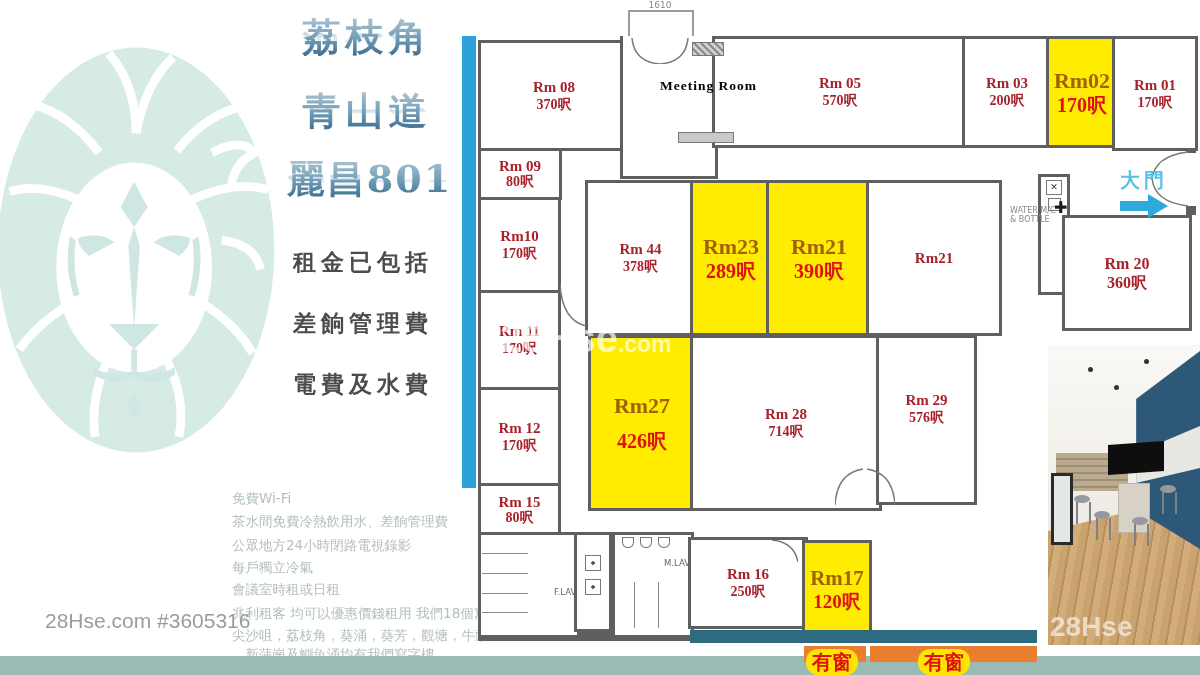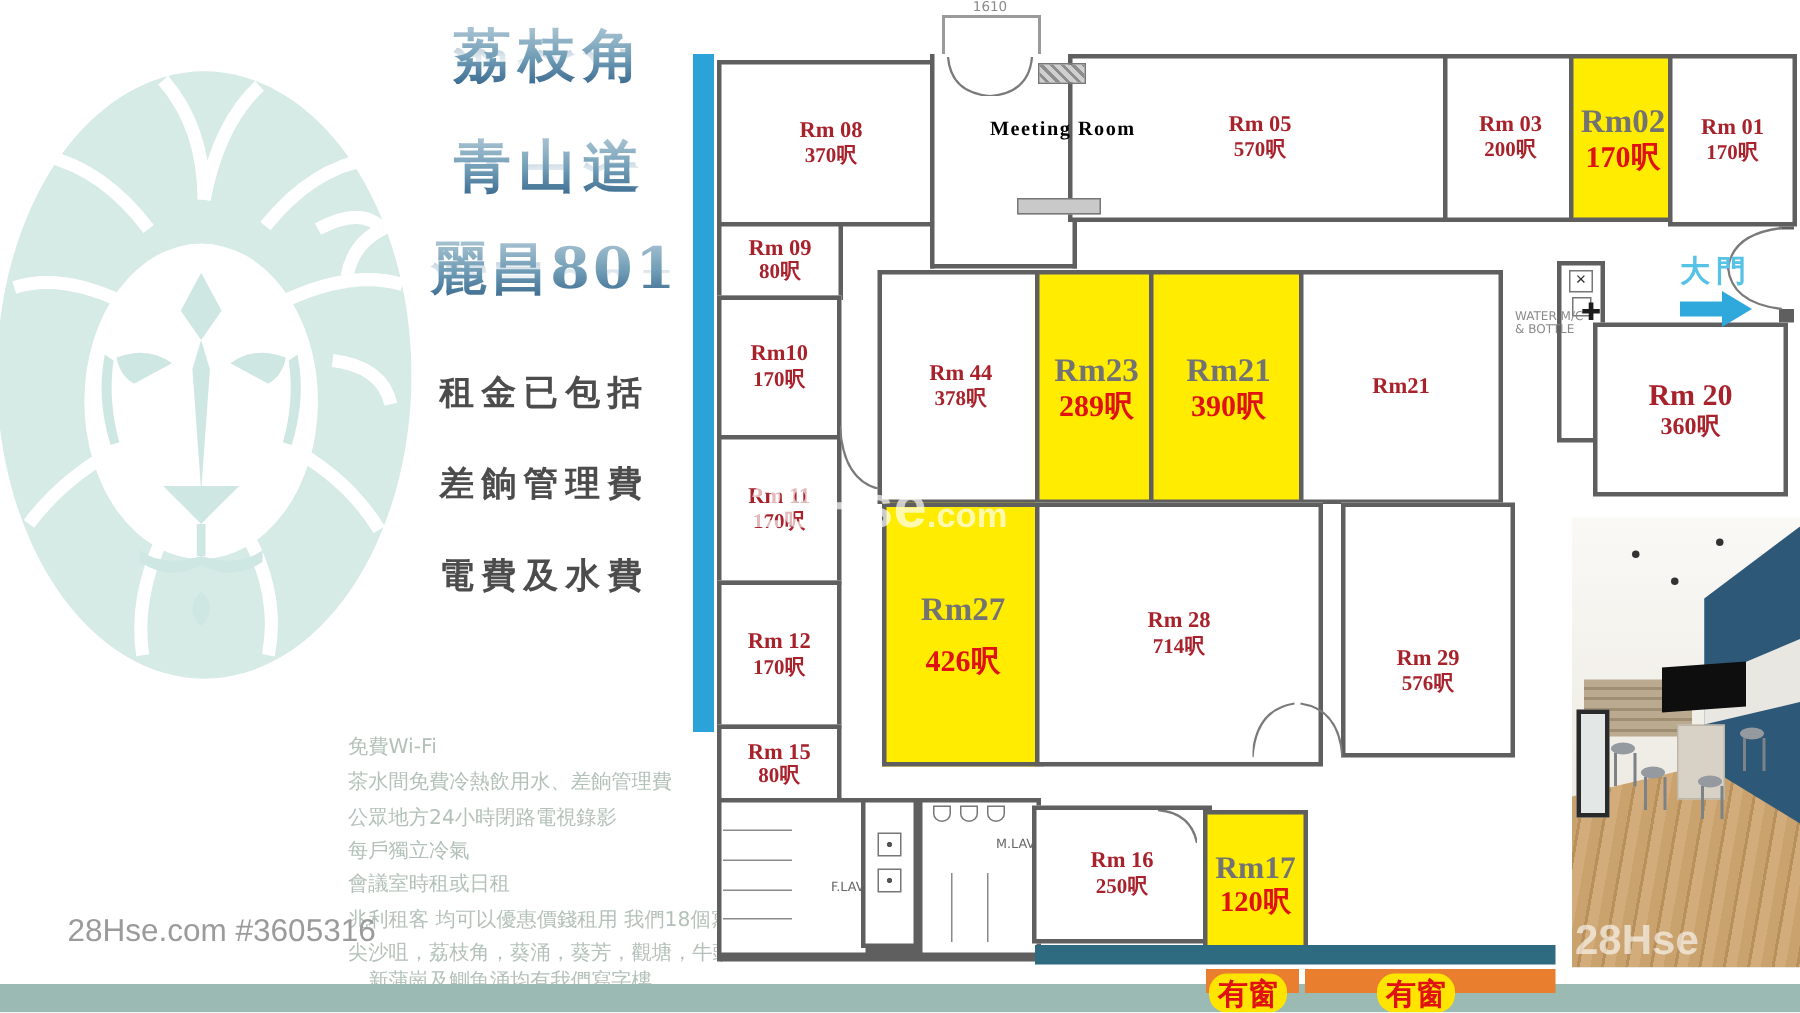--- a/index.html
+++ b/index.html
@@ -18,21 +18,21 @@
   .feat{position:absolute;left:232px;width:250px;font:400 13.5px/1.2 "DejaVu Sans",sans-serif;
     color:#b3c1b9;white-space:nowrap;overflow:hidden;}
   .listing-ref{position:absolute;left:45px;top:610px;font:400 21px/1 "Liberation Sans",sans-serif;color:#9b9b9b;}
 
   
   .room{position:absolute;background:#fff;border:3px solid #5f5f5f;
     display:flex;flex-direction:column;align-items:center;justify-content:center;gap:3px;z-index:5;}
   .room.hl{background:#ffec00;}
   .rname{font:700 15px/1 "Liberation Serif",serif;color:#a8222c;}
   .rsize{font:700 14px/1 "Liberation Serif",serif;color:#a8222c;}
-  .hl .rname{font-size:22px;color:#737373;}
+  .hl .rname{font-size:22px;color:#a16207;}
   .hl .rsize{font-size:20px;color:#e01111;}
   .room.top-open{border-top:none;}
   .wall{position:absolute;background:#5f5f5f;z-index:4;}
   .blue-strip{position:absolute;left:462px;top:36px;width:14px;height:452px;background:#2ba2d8;z-index:3;}
   .teal-wall{position:absolute;left:690px;top:630px;width:347px;height:13px;background:#2f6b80;z-index:6;}
   .orange-strip{position:absolute;top:646px;height:16px;background:#e87e2e;z-index:6;}
   .win-chip{position:absolute;top:649px;width:52px;height:26px;background:#ffe400;z-index:8;
     display:flex;align-items:center;justify-content:center;
     font:700 20px/1 "DejaVu Sans",sans-serif;color:#e01111;border-radius:12px;}
   .bottom-bar{position:absolute;left:0;top:656px;width:1200px;height:19px;background:#9bbab4;z-index:2;}
@@ -231,33 +231,33 @@
     <rect x="0" y="7" width="28" height="10" fill="#2fa8dc"></rect>
     <polygon points="28,0 48,12 28,24" fill="#2fa8dc"></polygon>
   </svg>
   <div class="wall" style="left:1186px;top:145px;width:10px;height:8px"></div>
   <div class="wall" style="left:1186px;top:206px;width:10px;height:9px"></div>
   <svg class="arc" style="left:1150px;top:150px;width:40px;height:58px" viewBox="0 0 40 58">
     <path d="M38,2 Q4,6 2,30"></path>
       <path d="M38,56 Q4,52 2,28"></path>
   </svg>
   <div class="room" style="left:1062px;top:215px;width:124px;height:110px">
-    <div class="rname" style="font-size:20px">Rm 20</div>
+    <div class="rname" style="font-size:16px">Rm 20</div>
     <div class="rsize" style="font-size:16px">360呎</div>
   </div>
 
   <div class="room hl" style="left:588px;top:335px;width:102px;height:170px;gap:14px">
     <div class="rname">Rm27</div>
     <div class="rsize">426呎</div>
   </div>
   <div class="room" style="left:690px;top:335px;width:186px;height:170px">
     <div class="rname">Rm 28</div>
     <div class="rsize">714呎</div>
   </div>
-  <div class="room" style="left:894px;top:335px;width:116px;height:170px;justify-content:center;padding-top:55px;box-sizing:border-box">
+  <div class="room" style="left:876px;top:335px;width:101px;height:170px;justify-content:flex-start;padding-top:55px;box-sizing:border-box">
     <div class="rname">Rm 29</div>
     <div class="rsize">576呎</div>
   </div>
   <svg class="arc" style="left:835px;top:467px;width:60px;height:38px" viewBox="0 0 60 38">
     <path d="M0,38 Q2,6 28,2"></path>
       <path d="M60,38 Q58,6 32,2"></path>
   </svg>
   <svg class="arc" style="left:560px;top:282px;width:26px;height:44px" viewBox="0 0 26 44">
     <path d="M26,44 Q2,38 0,2"></path>
   </svg>

